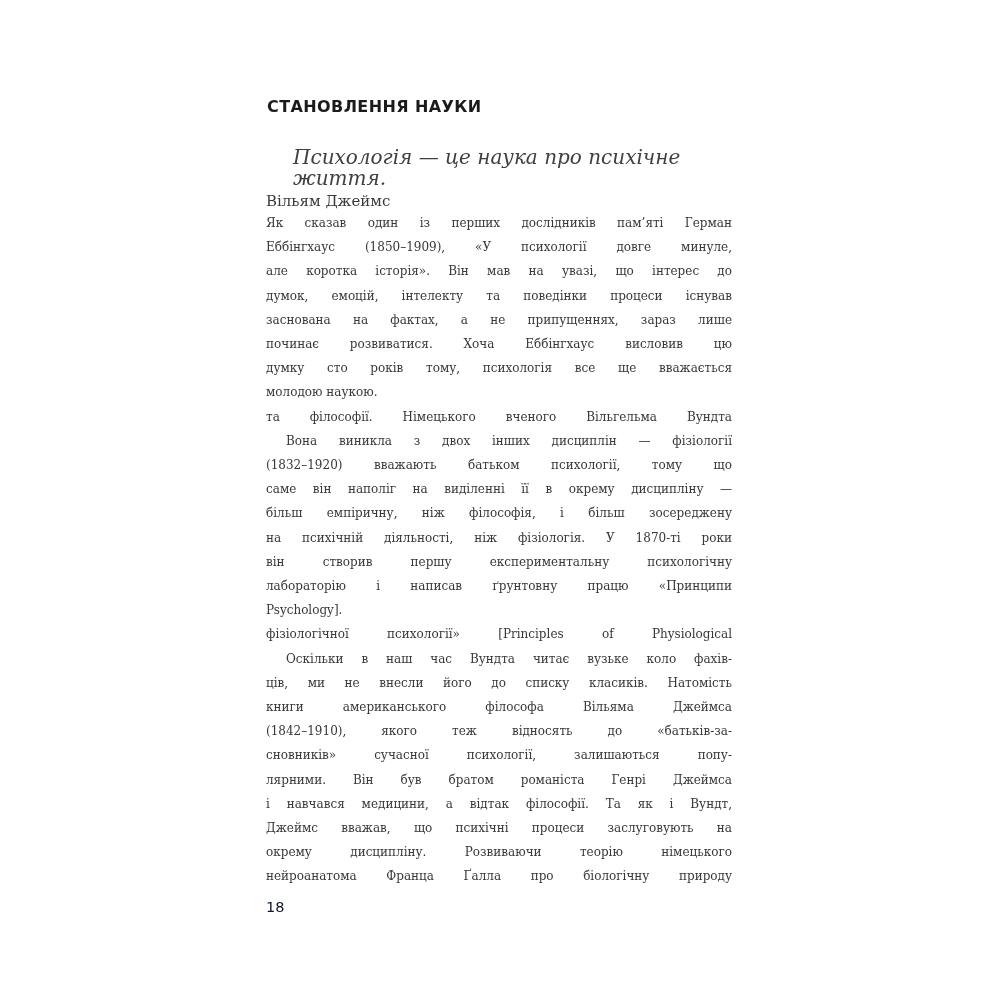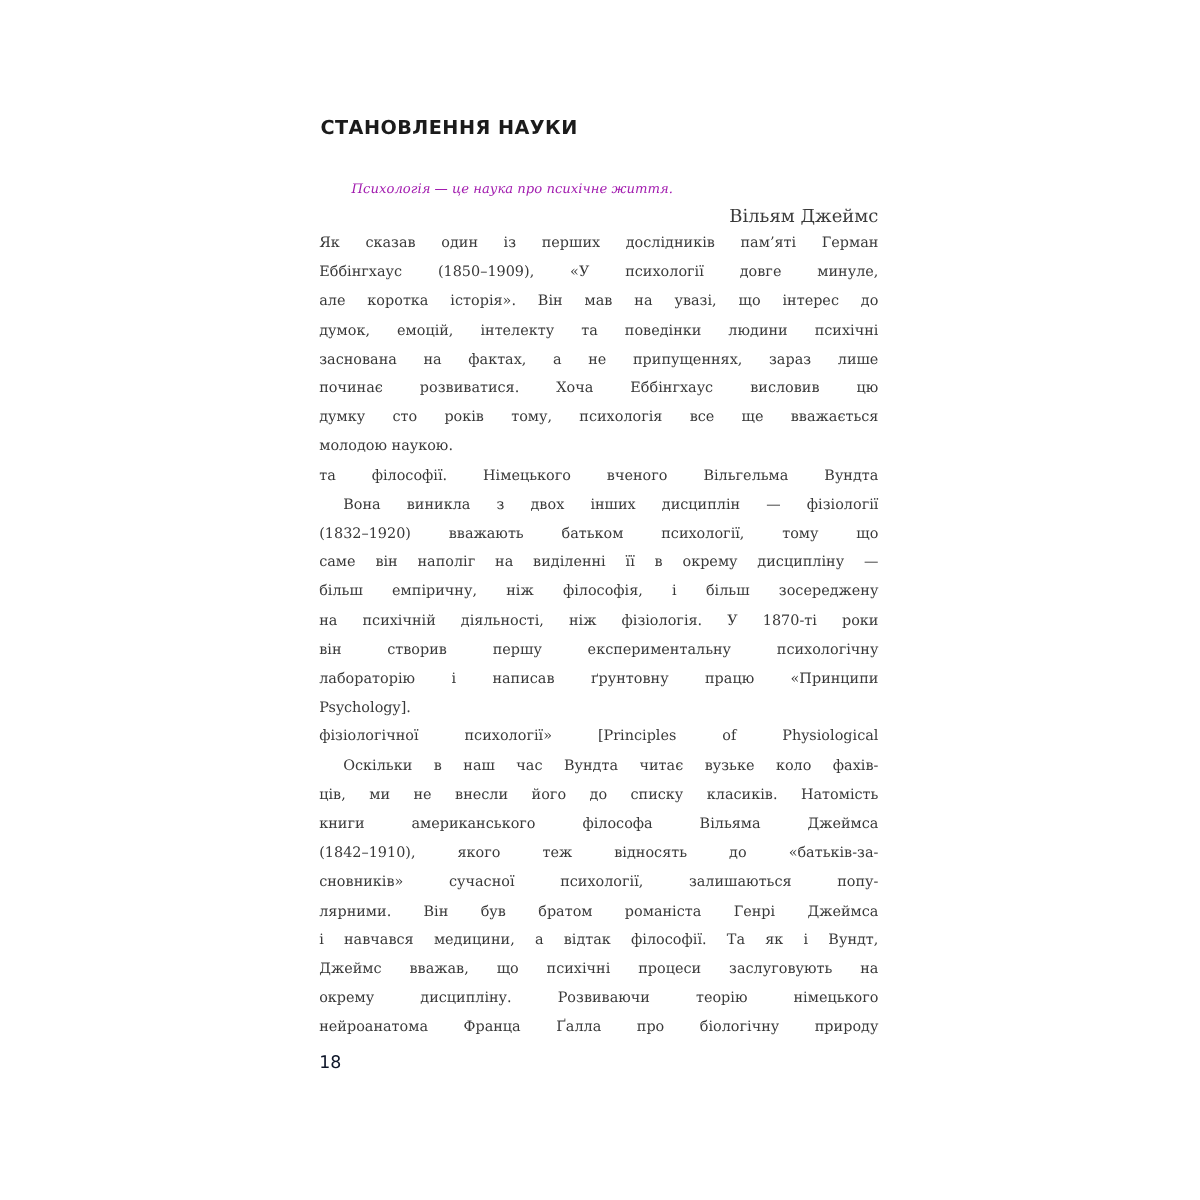--- a/index.html
+++ b/index.html
@@ -25,27 +25,26 @@
     line-height: 16px;
     letter-spacing: 0.4px;
     color: #1b1b1b;
   }
   .epigraph {
     margin-top: 32px;
   }
   .epigraph-text {
     padding-left: 27px;
     font-style: italic;
-    font-size: 11px;
+    font-size: 20px;
     line-height: 21px;
-    color: #a21caf;
+    color: #404040;
   }
   .epigraph-attr {
     margin-top: 3px;
-    text-align: right;
     font-size: 15px;
     line-height: 19px;
     color: #3a3a3a;
   }
   .body-text {
     font-size: 12px;
     color: #383838;
   }
   .line {
     line-height: 24.2px;
@@ -79,21 +78,21 @@
 
     <div class="epigraph">
       <div class="epigraph-text">Психологія — це наука про психічне життя.</div>
       <div class="epigraph-attr">Вільям Джеймс</div>
     </div>
 
     <div class="body-text" id="body-text">
         <div class="line">Як сказав один із перших дослідників пам’яті Герман</div>
         <div class="line">Еббінгхаус (1850–1909), «У психології довге минуле,</div>
         <div class="line">але коротка історія». Він мав на увазі, що інтерес до</div>
-        <div class="line">думок, емоцій, інтелекту та поведінки людини психічні</div>
+        <div class="line">думок, емоцій, інтелекту та поведінки процеси існував</div>
         <div class="line">заснована на фактах, а не припущеннях, зараз лише</div>
         <div class="line">починає розвиватися. Хоча Еббінгхаус висловив цю</div>
         <div class="line">думку сто років тому, психологія все ще вважається</div>
         <div class="line no-justify">молодою наукою.</div>
         <div class="line">та філософії. Німецького вченого Вільгельма Вундта</div>
         <div class="line indent">Вона виникла з двох інших дисциплін — фізіології</div>
         <div class="line">(1832–1920) вважають батьком психології, тому що</div>
         <div class="line">саме він наполіг на виділенні її в окрему дисципліну —</div>
         <div class="line">більш емпіричну, ніж філософія, і більш зосереджену</div>
         <div class="line">на психічній діяльності, ніж фізіологія. У 1870-ті роки</div>

